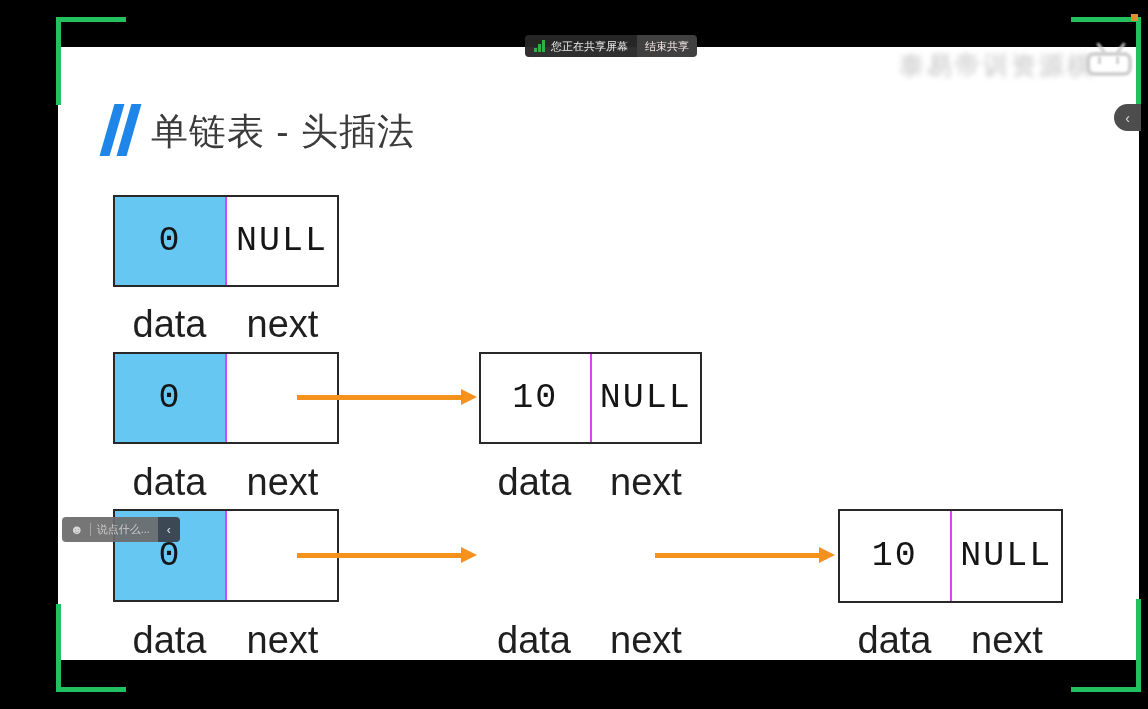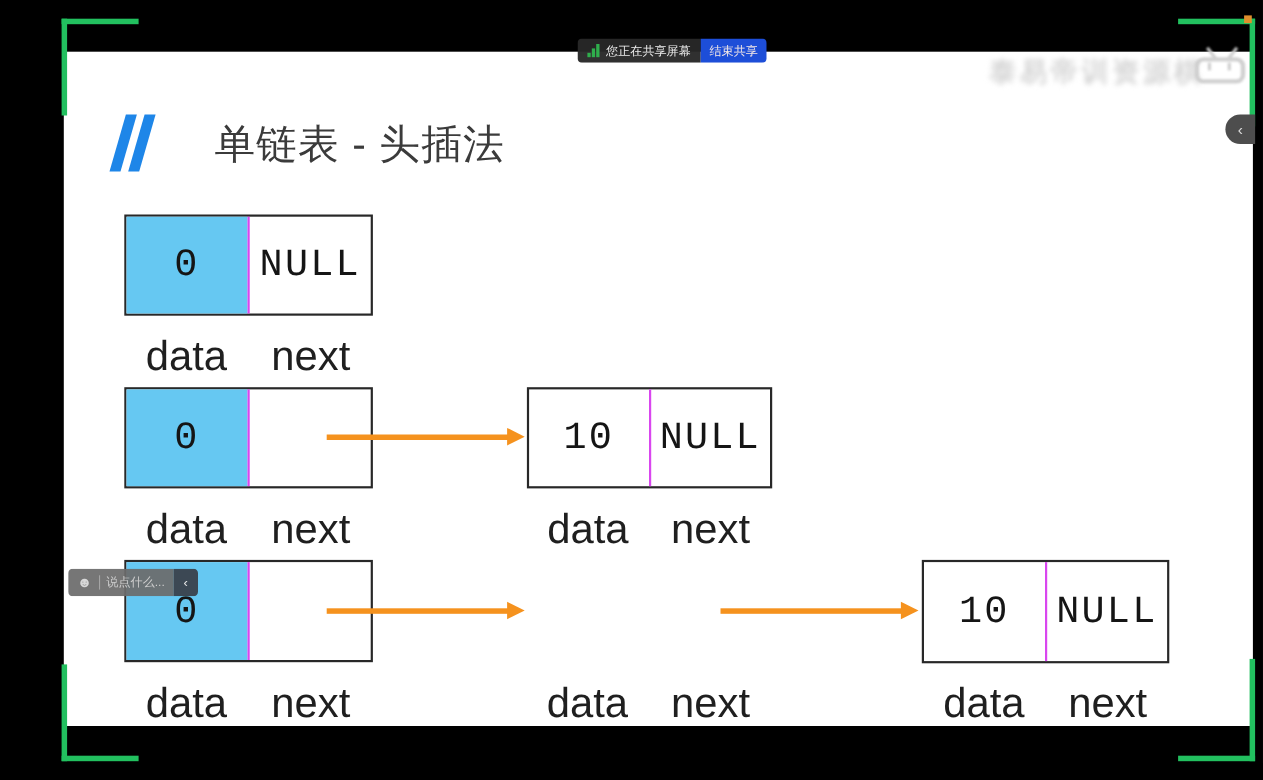--- a/index.html
+++ b/index.html
@@ -7,21 +7,21 @@
   body { font-family:"Liberation Sans", sans-serif; }
   .stage { position:relative; width:1148px; height:709px; background:#000; overflow:hidden; }
 
   
   .slide { position:absolute; left:58px; top:47px; width:1081px; height:613px; background:#ffffff; z-index:1; }
 
   
   .slash { position:absolute; width:10px; height:52px; background:#1e86e8; transform:skewX(-16deg); z-index:2; }
   .slash.s1 { left:107px; top:104px; }
   .slash.s2 { left:124px; top:104px; }
-  .title { position:absolute; left:151px; top:107px; font-size:37px; font-weight:500; color:#3b3b3b; letter-spacing:1px; z-index:2;margin-left:44px; }
+  .title { position:absolute; left:151px; top:107px; font-size:37px; font-weight:500; color:#3b3b3b; letter-spacing:1px; z-index:2; }
 
   
   .node { position:absolute; display:flex; border:2px solid #282828; background:#fff; z-index:2; }
   .cell { flex:1; display:flex; align-items:center; justify-content:center;
           font-family:"Liberation Mono", monospace; font-size:35px; color:#151515; letter-spacing:2px; }
   .cell + .cell { border-left:2px solid #d946ef; }
   .cell.hl { background:#66c8f2; }
 
   
   .lbl { position:absolute; text-align:center; font-size:38px; color:#1f1f1f; z-index:2; }
@@ -35,21 +35,21 @@
   .br { position:absolute; background:#22c05f; z-index:6; }
   .dot { position:absolute; left:1131px; top:14px; width:7px; height:7px; background:#df8f2d; z-index:7; }
 
   
   .sharebar { position:absolute; left:525px; top:35px; height:22px; display:flex; align-items:stretch;
               font-size:11px; border-radius:4px; overflow:hidden; z-index:8; }
   .share-left { display:flex; align-items:center; gap:6px; background:rgba(40,40,40,.96); color:#ececec; padding:0 9px; }
   .sig { display:flex; align-items:flex-end; gap:1px; height:12px; }
   .sig span { width:3px; background:#2fae4c; display:block; }
   .sig .b1{height:4px} .sig .b2{height:8px} .sig .b3{height:12px}
-  .share-stop { background:#1d4ed8; color:#f4e8e6; display:flex; align-items:center; padding:0 8px; cursor:pointer; }
+  .share-stop { background:#404040; color:#f4e8e6; display:flex; align-items:center; padding:0 8px; cursor:pointer; }
 
   
   .wm { position:absolute; left:899px; top:49px; font-size:25px; font-weight:bold; letter-spacing:3px;
         color:rgba(200,200,200,.75); text-shadow:0 0 2px rgba(255,255,255,.9); filter:blur(2.5px);
         z-index:5; white-space:nowrap; }
   .bili { position:absolute; left:1086px; top:42px; width:52px; height:36px; z-index:5; opacity:.92; filter:blur(.8px); }
   .bili .ant { position:absolute; width:3px; height:13px; background:#cdcdcd; top:0; }
   .bili .a1 { left:14px; transform:rotate(-38deg); }
   .bili .a2 { left:33px; transform:rotate(38deg); }
   .bili .tv { position:absolute; left:0; top:10px; width:46px; height:24px; border:4px solid #cdcdcd;

